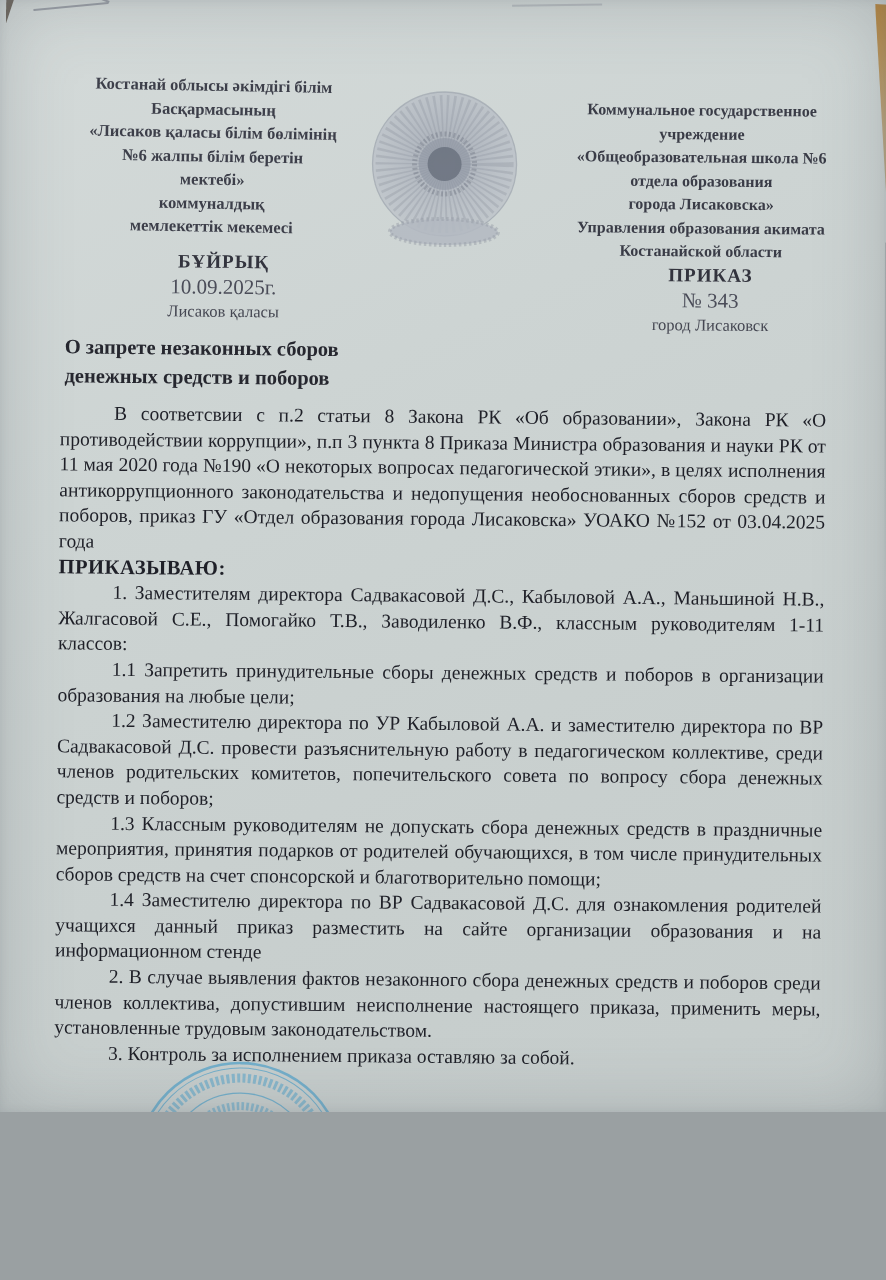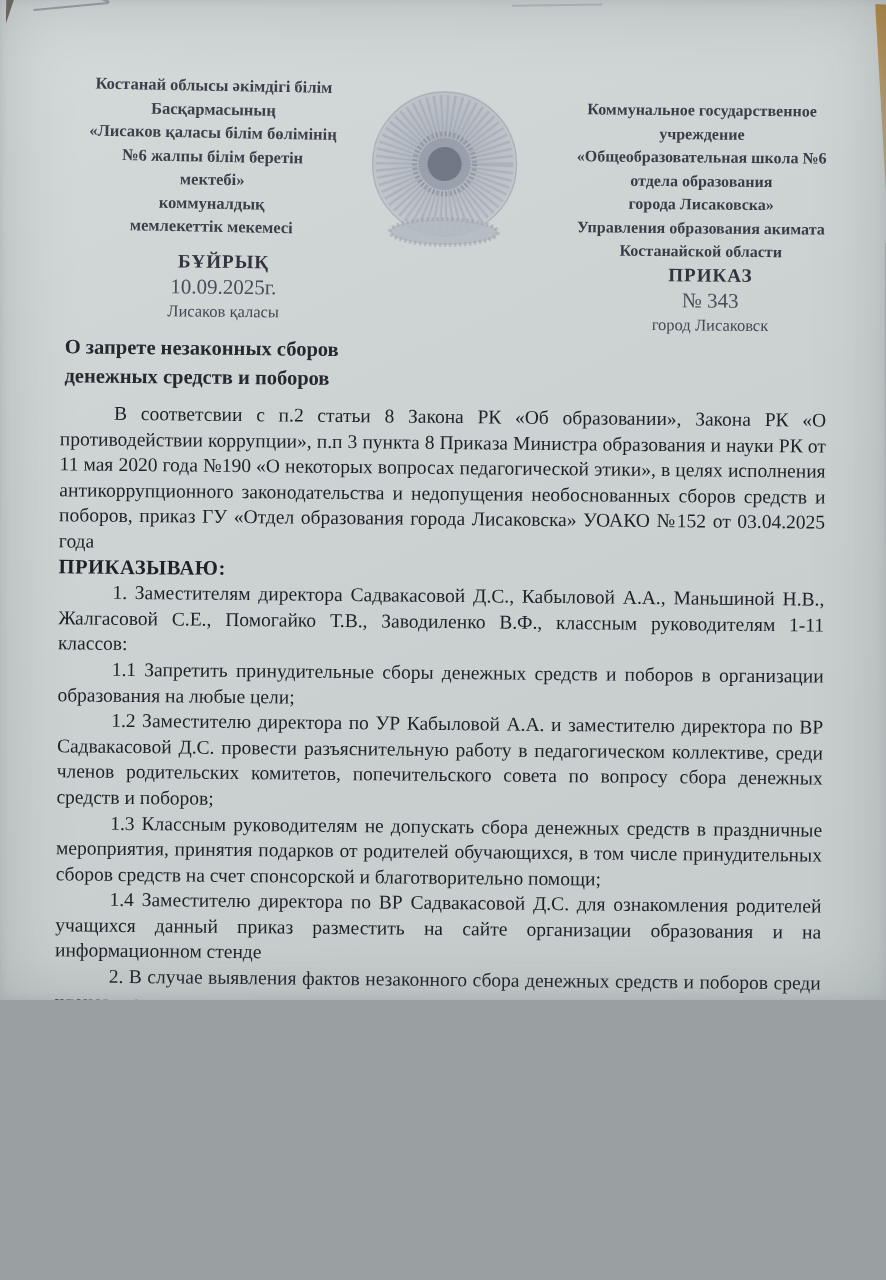--- a/index.html
+++ b/index.html
@@ -1,17 +1,17 @@
 <!DOCTYPE html>
 <html><head>
 <meta charset="utf-8">
 <style>
   html,body{margin:0;padding:0;background:#9aa0a2;}
   .page{
-    position:relative;width:886px;height:1000px;overflow:hidden;
+    position:relative;width:886px;height:1112px;overflow:hidden;
     background:linear-gradient(155deg,#d4dad9 0%,#cdd4d3 35%,#c8cfce 70%,#c5cccb 100%);
     font-family:"Liberation Serif","DejaVu Serif",serif;color:#23242b;
   }
   .vignette{position:absolute;inset:0;pointer-events:none;
     box-shadow:inset 0 0 70px rgba(88,98,104,.28), inset 0 0 10px rgba(110,120,126,.18);}
   .content{position:absolute;inset:0;transform:rotate(.55deg);transform-origin:443px 640px;}
 
   
   .wood-corner{position:absolute;right:0;top:0;width:17px;height:252px;
     background:linear-gradient(to bottom,#b8863d,#a9783184,#a074307e);

